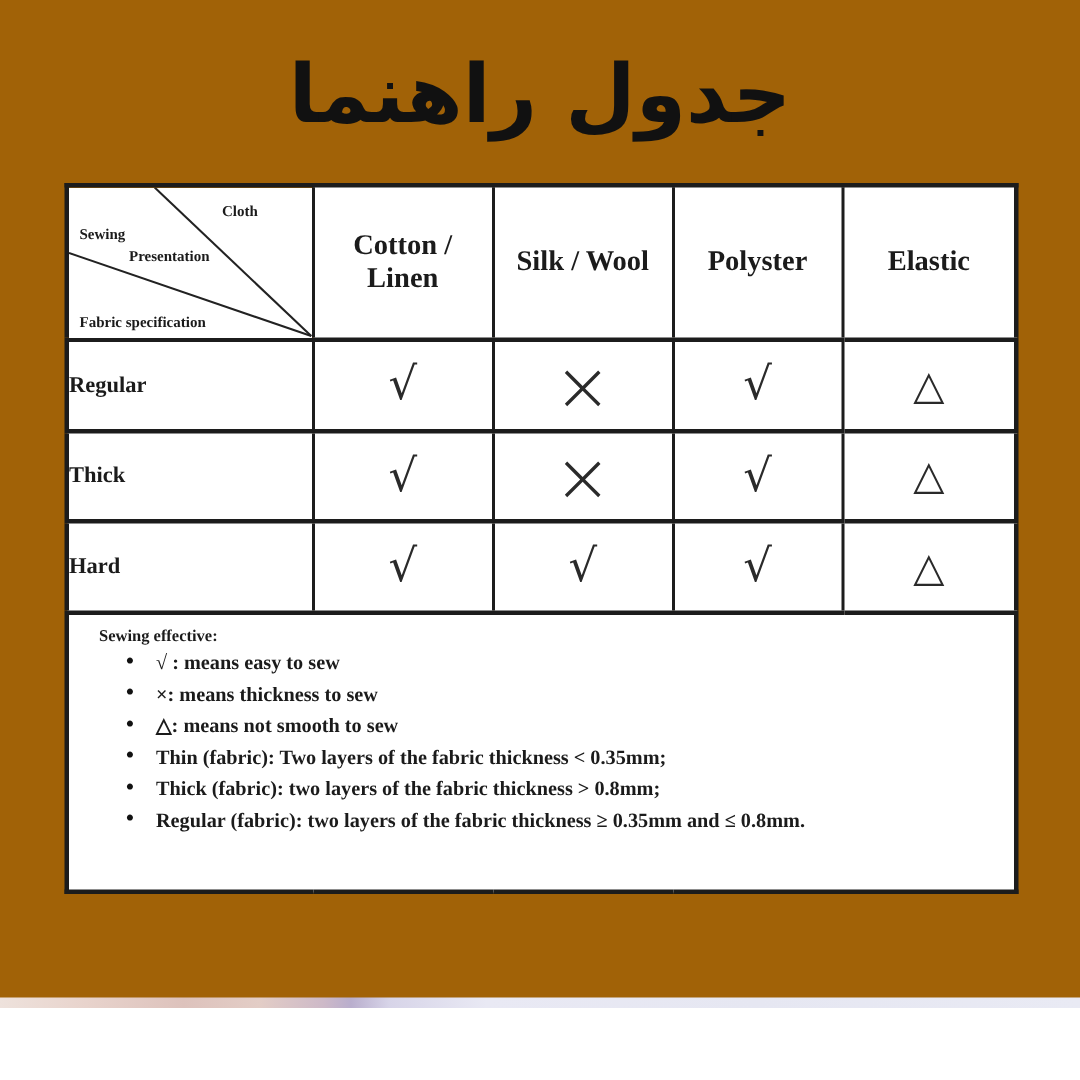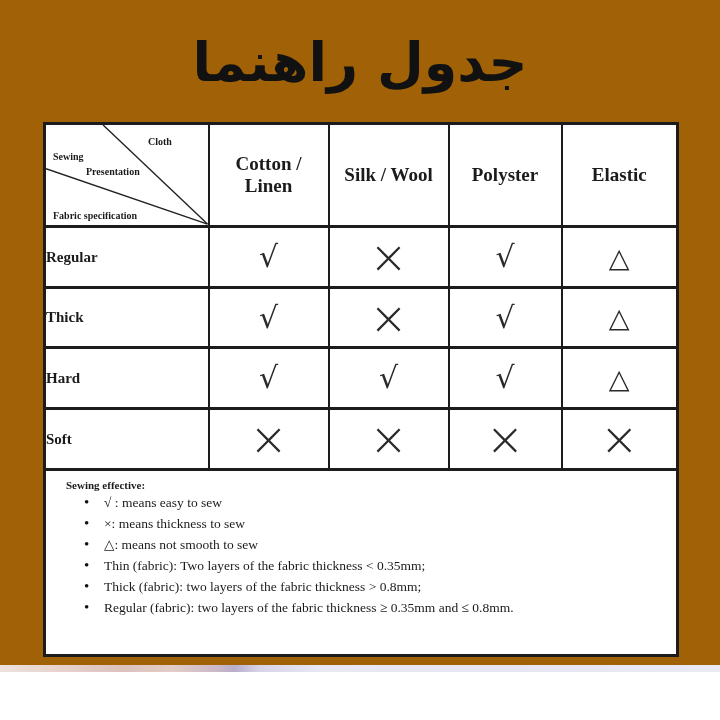--- a/index.html
+++ b/index.html
@@ -119,20 +119,21 @@
   .legend-heading {
     font-weight: bold;
     font-size: 11px;
     margin: 8px 0 4px 20px;
     color: #1b1b1b;
   }
   ul.legend-list {
     margin: 2px 0 0 0;
     padding: 0 0 0 38px;
     list-style: none;
+    font-weight: bold;
   }
   ul.legend-list li {
     position: relative;
     font-size: 13.5px;
     line-height: 15px;
     margin-bottom: 6px;
     padding-left: 20px;
     color: #1b1b1b;
     white-space: nowrap;
   }
@@ -214,27 +215,20 @@
             <td class="sym sym-check">√</td>
             <td class="sym sym-triangle">△</td>
           </tr>
           <tr>
             <td class="row-label">Hard</td>
             <td class="sym sym-check">√</td>
             <td class="sym sym-check">√</td>
             <td class="sym sym-check">√</td>
             <td class="sym sym-triangle">△</td>
           </tr>
-          <tr>
-            <td class="row-label">Soft</td>
-            <td class="sym sym-cross">×</td>
-            <td class="sym sym-cross">×</td>
-            <td class="sym sym-cross">×</td>
-            <td class="sym sym-cross">×</td>
-          </tr>
         </tbody>
       <tfoot>
         <tr>
           <td class="legend-cell" colspan="5">
             <div class="legend-heading">Sewing effective:</div>
             <ul class="legend-list">
 
             <li>√ : means easy to sew</li>
                 <li>×: means thickness to sew</li>
                 <li>△: means not smooth to sew</li>

